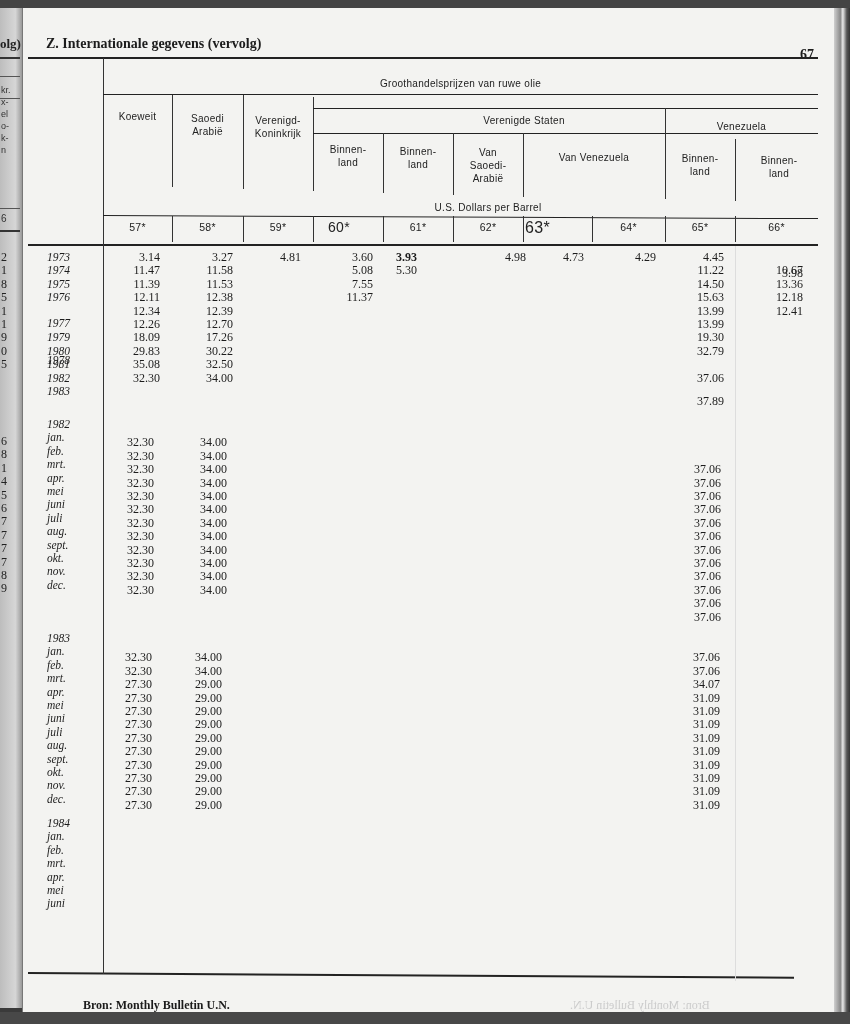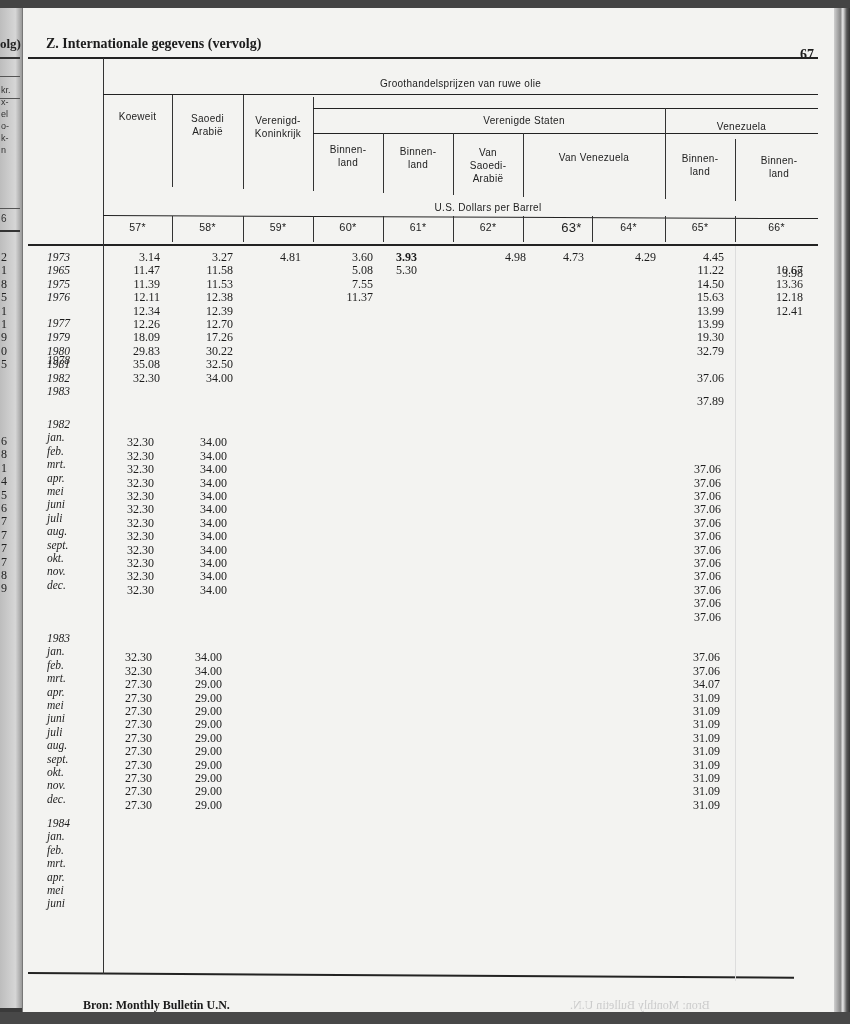--- a/index.html
+++ b/index.html
@@ -132,39 +132,39 @@
 
 <div class="abs hdr" style="left:383px;top:201px;width:210px;">U.S. Dollars per Barrel</div>
 <div class="abs hline" style="left:103px;top:215px;width:715px;transform:rotate(0.25deg);transform-origin:left;"></div>
 
 <div id="code-row" class="abs" style="left:103px;top:216px;width:715px;height:28px;">
     <div class="hdr" style="position:absolute;left:0px;width:69px;top:5px;font-size:10.5px;">57*</div>
     <div class="hdr" style="position:absolute;left:69px;width:71px;top:5px;font-size:10.5px;">58*</div>
     <div class="vline" style="position:absolute;left:69px;top:0;height:26px;"></div>
     <div class="hdr" style="position:absolute;left:140px;width:70px;top:5px;font-size:10.5px;">59*</div>
     <div class="vline" style="position:absolute;left:140px;top:0;height:26px;"></div>
-    <div class="hdr" style="position:absolute;left:210px;width:70px;top:5px;font-size:11px;">60*</div>
+    <div class="hdr" style="position:absolute;left:201px;width:70px;top:5px;font-size:14px;">60*</div>
     <div class="vline" style="position:absolute;left:210px;top:0;height:26px;"></div>
     <div class="hdr" style="position:absolute;left:280px;width:70px;top:5px;font-size:10.5px;">61*</div>
     <div class="vline" style="position:absolute;left:280px;top:0;height:26px;"></div>
     <div class="hdr" style="position:absolute;left:350px;width:70px;top:5px;font-size:10.5px;">62*</div>
     <div class="vline" style="position:absolute;left:350px;top:0;height:26px;"></div>
-    <div class="hdr" style="position:absolute;left:434px;width:69px;top:5px;font-size:13px;">63*</div>
+    <div class="hdr" style="position:absolute;left:400px;width:69px;top:5px;font-size:16px;">63*</div>
     <div class="vline" style="position:absolute;left:420px;top:0;height:26px;"></div>
     <div class="hdr" style="position:absolute;left:489px;width:73px;top:5px;font-size:10.5px;">64*</div>
     <div class="vline" style="position:absolute;left:489px;top:0;height:26px;"></div>
     <div class="hdr" style="position:absolute;left:562px;width:70px;top:5px;font-size:10.5px;">65*</div>
     <div class="vline" style="position:absolute;left:562px;top:0;height:26px;"></div>
     <div class="hdr" style="position:absolute;left:632px;width:83px;top:5px;font-size:10.5px;">66*</div>
     <div class="vline" style="position:absolute;left:632px;top:0;height:26px;"></div>
   </div>
 
 <div id="stub" class="abs" style="left:47px;top:251px;width:55px;">
     <div class="lbl" style="position:absolute;left:0;top:0px;">1973</div>
-    <div class="lbl" style="position:absolute;left:0;top:13.4px;">1965</div>
+    <div class="lbl" style="position:absolute;left:0;top:13.4px;">1974</div>
     <div class="lbl" style="position:absolute;left:0;top:26.8px;">1975</div>
     <div class="lbl" style="position:absolute;left:0;top:40.2px;font-style:italic;">1976</div>
     <div class="lbl" style="position:absolute;left:0;top:66px;">1977</div>
     <div class="lbl" style="position:absolute;left:0;top:67px;margin-top:36px;">1978</div>
     <div class="lbl" style="position:absolute;left:0;top:80.4px;">1979</div>
     <div class="lbl" style="position:absolute;left:0;top:93.8px;">1980</div>
     <div class="lbl" style="position:absolute;left:0;top:107.2px;">1981</div>
     <div class="lbl" style="position:absolute;left:0;top:120.60000000000001px;">1982</div>
     <div class="lbl" style="position:absolute;left:0;top:134px;">1983</div>
     <div class="lbl" style="position:absolute;left:0;top:167px;">1982</div>

